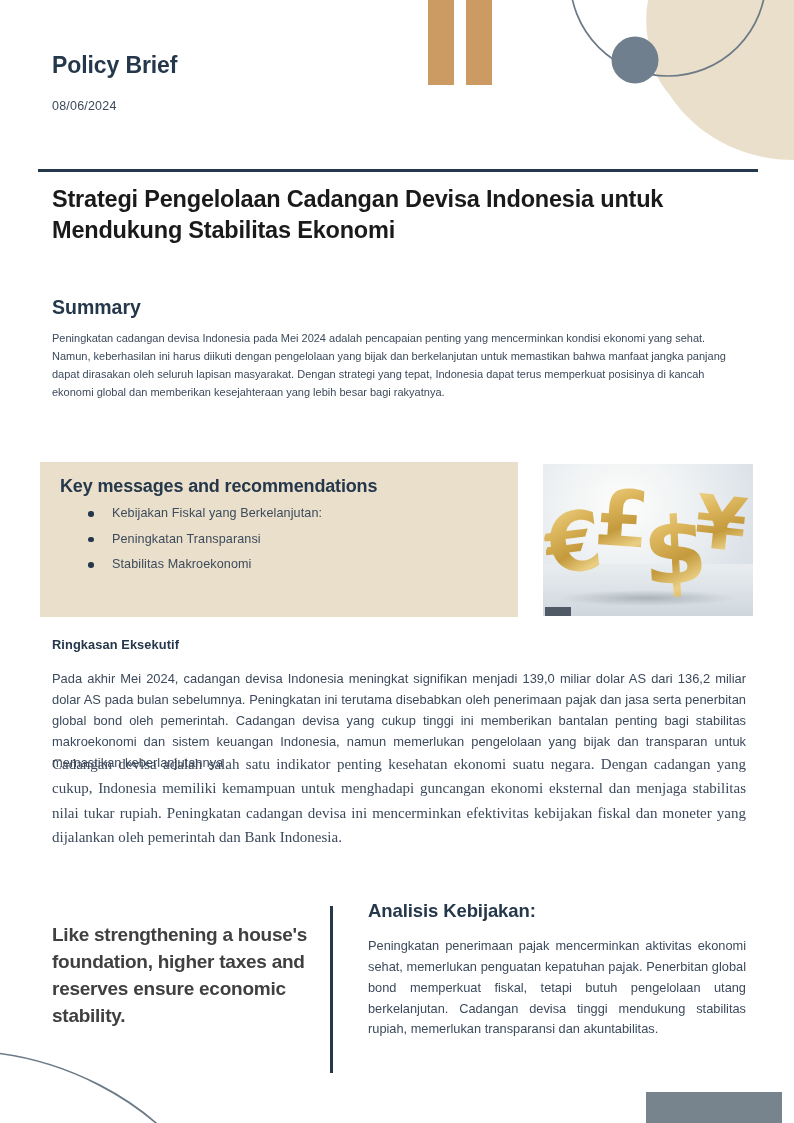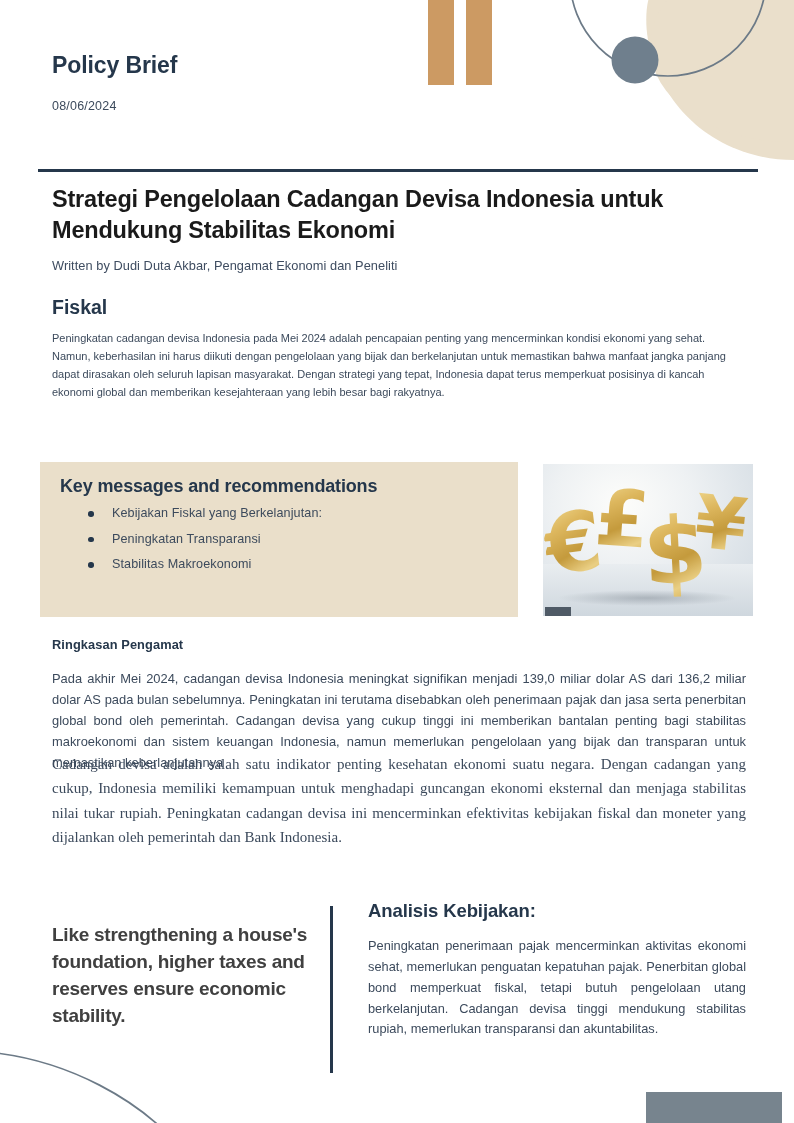--- a/index.html
+++ b/index.html
@@ -258,23 +258,22 @@
   </div>
 
   <div class="header">
     <div class="brief-title">Policy Brief</div>
     <div class="brief-date">08/06/2024</div>
   </div>
 
   <div class="rule"></div>
 
   <div class="doc-title">Strategi Pengelolaan Cadangan Devisa Indonesia untuk Mendukung Stabilitas Ekonomi</div>
-  <div class="byline">Written by Dudi Duta Akbar, Pengamat Ekonomi dan Peneliti</div>
-
-  <div class="summary-head">Fiskal</div>
+
+  <div class="summary-head">Summary</div>
   <div class="summary-body">Peningkatan cadangan devisa Indonesia pada Mei 2024 adalah pencapaian penting yang mencerminkan kondisi ekonomi yang sehat. Namun, keberhasilan ini harus diikuti dengan pengelolaan yang bijak dan berkelanjutan untuk memastikan bahwa manfaat jangka panjang dapat dirasakan oleh seluruh lapisan masyarakat. Dengan strategi yang tepat, Indonesia dapat terus memperkuat posisinya di kancah ekonomi global dan memberikan kesejahteraan yang lebih besar bagi rakyatnya.</div>
 
   <div class="key-box">
     <div class="key-head">Key messages and recommendations</div>
     <ul class="key-list">
       <li>
         <span class="dot"></span>
         <span>Kebijakan Fiskal yang Berkelanjutan:</span>
       </li>
       <li>
@@ -291,21 +290,21 @@
   <div class="photo">
     <div class="floor"></div>
     <div class="shadow"></div>
     <div class="sym g1" style="background: linear-gradient(155deg, rgb(243, 221, 150) 0%, rgb(221, 183, 94) 30%, rgb(196, 154, 60) 58%, rgb(234, 207, 132) 80%, rgb(207, 166, 74) 100%) text; color: transparent;">€</div>
     <div class="sym g2" style="background: linear-gradient(155deg, rgb(243, 221, 150) 0%, rgb(221, 183, 94) 30%, rgb(196, 154, 60) 58%, rgb(234, 207, 132) 80%, rgb(207, 166, 74) 100%) text; color: transparent;">£</div>
     <div class="sym g3" style="background: linear-gradient(155deg, rgb(243, 221, 150) 0%, rgb(221, 183, 94) 30%, rgb(196, 154, 60) 58%, rgb(234, 207, 132) 80%, rgb(207, 166, 74) 100%) text; color: transparent;">$</div>
     <div class="sym g4" style="background: linear-gradient(155deg, rgb(243, 221, 150) 0%, rgb(221, 183, 94) 30%, rgb(196, 154, 60) 58%, rgb(234, 207, 132) 80%, rgb(207, 166, 74) 100%) text; color: transparent;">¥</div>
     <div class="tag"></div>
   </div>
 
-  <div class="exec-head">Ringkasan Pengamat</div>
+  <div class="exec-head">Ringkasan Eksekutif</div>
   <div class="exec-p1">Pada akhir Mei 2024, cadangan devisa Indonesia meningkat signifikan menjadi 139,0 miliar dolar AS dari 136,2 miliar dolar AS pada bulan sebelumnya. Peningkatan ini terutama disebabkan oleh penerimaan pajak dan jasa serta penerbitan global bond oleh pemerintah. Cadangan devisa yang cukup tinggi ini memberikan bantalan penting bagi stabilitas makroekonomi dan sistem keuangan Indonesia, namun memerlukan pengelolaan yang bijak dan transparan untuk memastikan keberlanjutannya</div>
   <div class="exec-p2">Cadangan devisa adalah salah satu indikator penting kesehatan ekonomi suatu negara. Dengan cadangan yang cukup, Indonesia memiliki kemampuan untuk menghadapi guncangan ekonomi eksternal dan menjaga stabilitas nilai tukar rupiah. Peningkatan cadangan devisa ini mencerminkan efektivitas kebijakan fiskal dan moneter yang dijalankan oleh pemerintah dan Bank Indonesia.</div>
 
   <div class="quote">Like strengthening a house's foundation, higher taxes and reserves ensure economic stability.</div>
   <div class="v-divider"></div>
   <div class="analysis-head">Analisis Kebijakan:</div>
   <div class="analysis-body">Peningkatan penerimaan pajak mencerminkan aktivitas ekonomi sehat, memerlukan penguatan kepatuhan pajak. Penerbitan global bond memperkuat fiskal, tetapi butuh pengelolaan utang berkelanjutan. Cadangan devisa tinggi mendukung stabilitas rupiah, memerlukan transparansi dan akuntabilitas.</div>
 
 </div>
 

